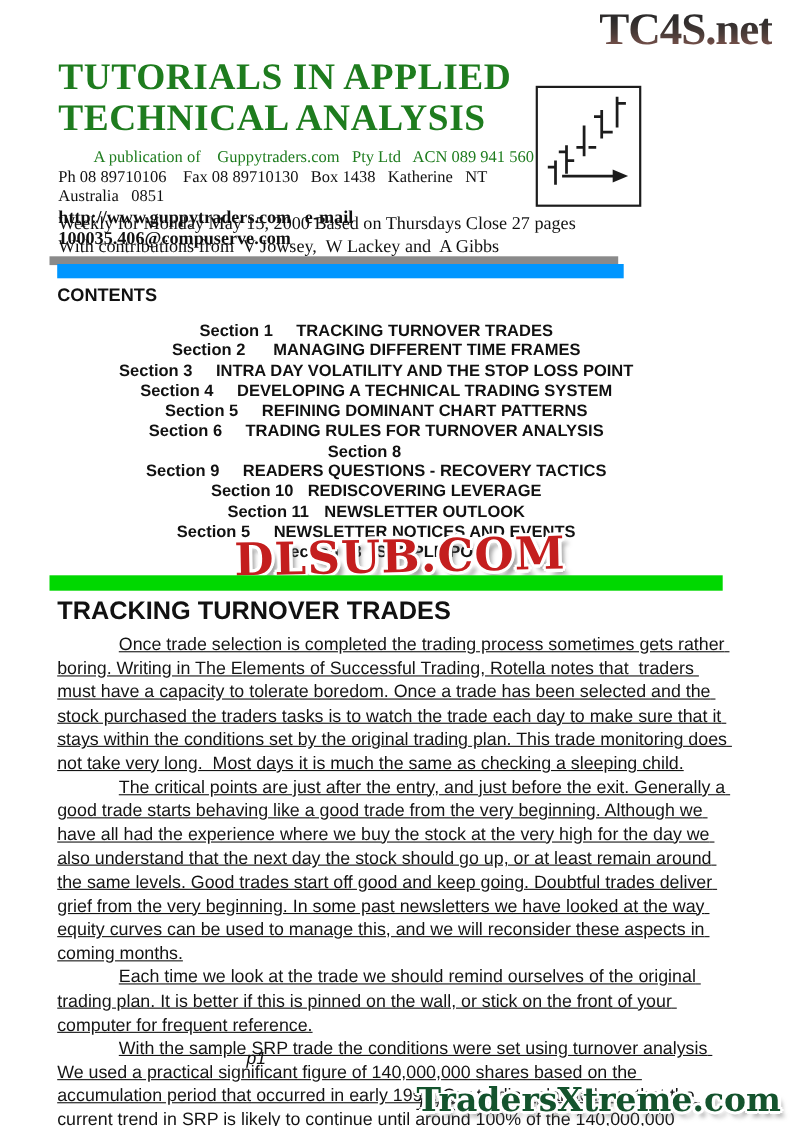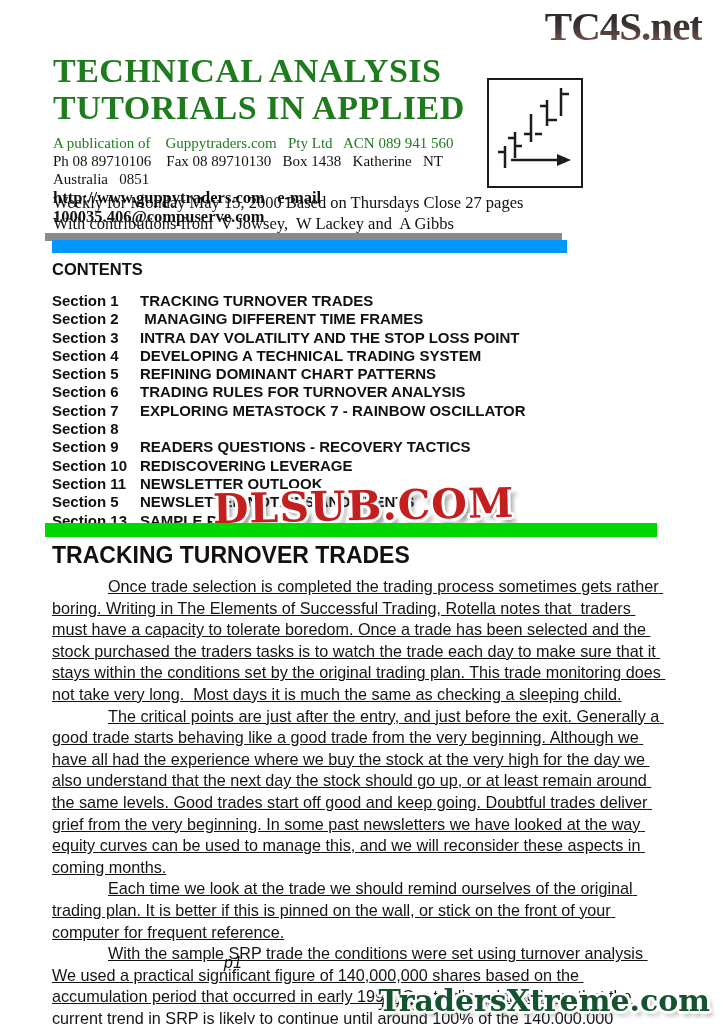--- a/index.html
+++ b/index.html
@@ -32,21 +32,21 @@
   
   .masthead{position:absolute;left:53px;top:52px;width:440px;}
   .mast-title{
     font-family:"Liberation Serif",serif;
     font-weight:bold;font-size:34px;line-height:37px;
     color:#1e7c1e;letter-spacing:0.5px;
   }
   .pub-line{
     margin-top:8px;
     font-family:"Liberation Serif",serif;
-    font-size:15px;line-height:18px;color:#1e7c1e;
+    font-size:15px;line-height:18px;color:#1e7c1e;margin-left:32px;
   }
   .contact-line{
     font-family:"Liberation Serif",serif;
     font-size:15px;line-height:18px;color:#111;
   }
   .web-line{
     font-family:"Liberation Serif",serif;font-weight:bold;
     font-size:16.5px;line-height:19px;color:#111;
   }
   .chart-box{
@@ -62,21 +62,21 @@
   
   .bar-gray{position:absolute;left:45px;top:233px;width:517px;height:8px;background:#8a8a8a;}
   .bar-blue{position:absolute;left:52px;top:240px;width:515px;height:13px;background:#0096ff;}
   .bar-green{position:absolute;left:45px;top:523px;width:612px;height:14px;background:#00d800;}
 
   
   .contents{position:absolute;left:52px;top:259px;width:580px;}
   .contents-heading{
     font-size:16.5px;font-weight:bold;line-height:20px;margin-bottom:13px;
   }
-  .toc-row{display:flex;line-height:18.3px;}
+  .toc-row{display:flex;line-height:18.3px;justify-content:center;}
   .toc-label{width:88px;flex:0 0 88px;font-weight:bold;font-size:15px;}
   .toc-title{font-weight:bold;font-size:15px;white-space:pre;}
 
   
   .dlsub{
     position:absolute;left:213px;top:482px;
     font-family:"DejaVu Serif",serif;
     font-weight:bold;font-size:41px;letter-spacing:1px;
     color:#c41e1e;
     transform:rotate(-1.2deg);
@@ -111,22 +111,22 @@
   .footer-date{position:absolute;left:378px;top:996px;font-style:italic;font-size:16px;}
 </style>
 </head>
 <body>
 
 <div class="page">
 
   <div class="tc4s">TC4S.net</div>
 
   <div class="masthead">
+    <div class="mast-title">TUTORIALS IN APPLIED</div>
     <div class="mast-title">TECHNICAL ANALYSIS</div>
-    <div class="mast-title">TUTORIALS IN APPLIED</div>
     <div class="pub-line pre">A publication of    Guppytraders.com   Pty Ltd   ACN 089 941 560</div>
     <div class="contact-line pre">Ph 08 89710106    Fax 08 89710130   Box 1438   Katherine   NT   Australia   0851</div>
     <div class="web-line pre">http://www.guppytraders.com   e-mail 100035.406@compuserve.com</div>
   </div>
 
   <div class="chart-box">
     <svg width="88" height="102" viewBox="0 0 88 102">
       <g stroke="#1c1c1c" stroke-width="2.5" fill="none">
 
         <line x1="16" y1="66" x2="16" y2="88"></line>
@@ -179,24 +179,20 @@
         <span class="toc-label">Section 4</span>
         <span class="toc-title">DEVELOPING A TECHNICAL TRADING SYSTEM</span>
       </div>
     <div class="toc-row">
         <span class="toc-label">Section 5</span>
         <span class="toc-title">REFINING DOMINANT CHART PATTERNS</span>
       </div>
     <div class="toc-row">
         <span class="toc-label">Section 6</span>
         <span class="toc-title">TRADING RULES FOR TURNOVER ANALYSIS</span>
-      </div>
-    <div class="toc-row">
-        <span class="toc-label">Section 7</span>
-        <span class="toc-title">EXPLORING METASTOCK 7 - RAINBOW OSCILLATOR</span>
       </div>
     <div class="toc-row">
         <span class="toc-label">Section 8</span>
       </div>
     <div class="toc-row">
         <span class="toc-label">Section 9</span>
         <span class="toc-title">READERS QUESTIONS - RECOVERY TACTICS</span>
       </div>
     <div class="toc-row">
         <span class="toc-label">Section 10</span>

